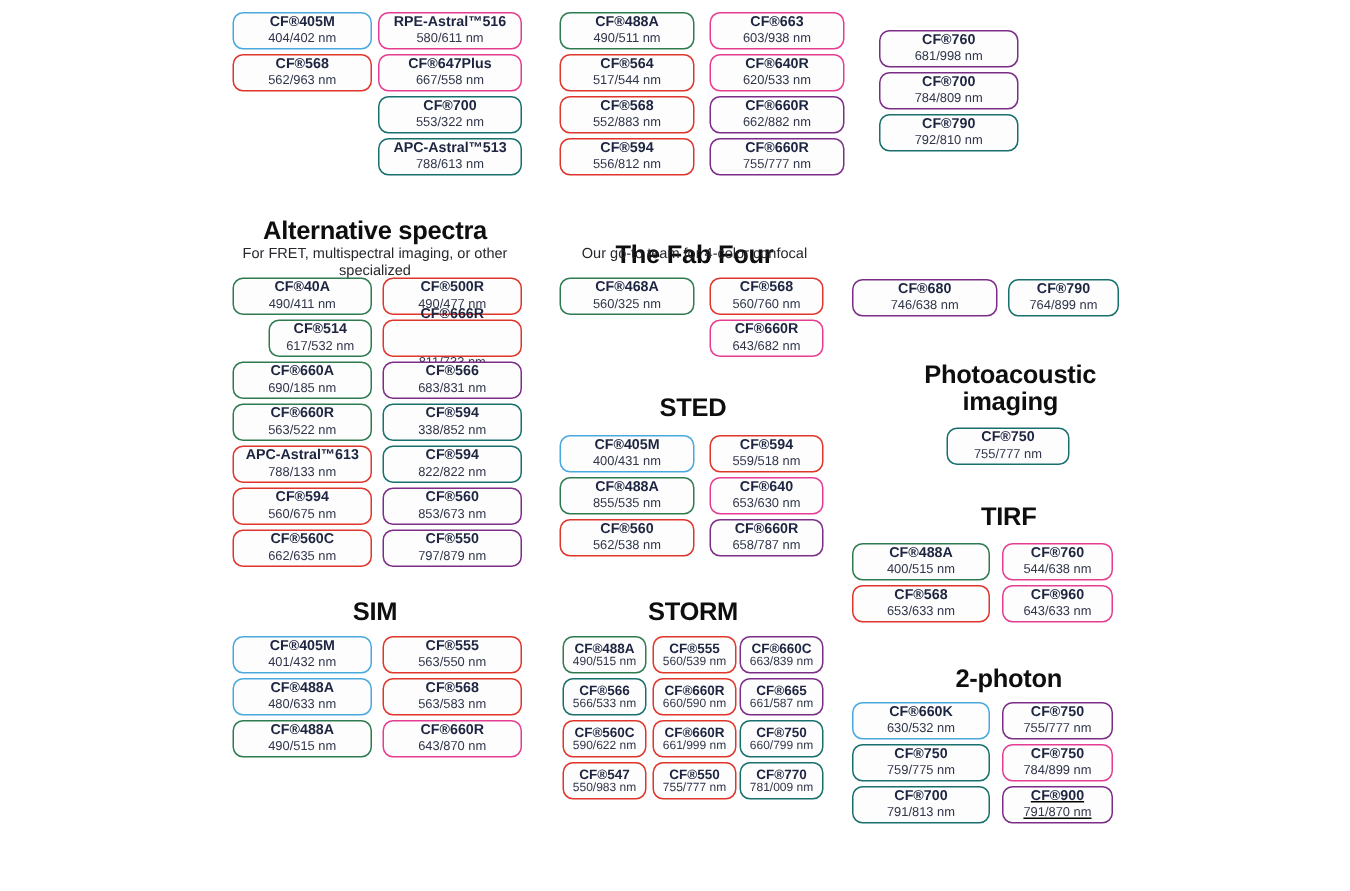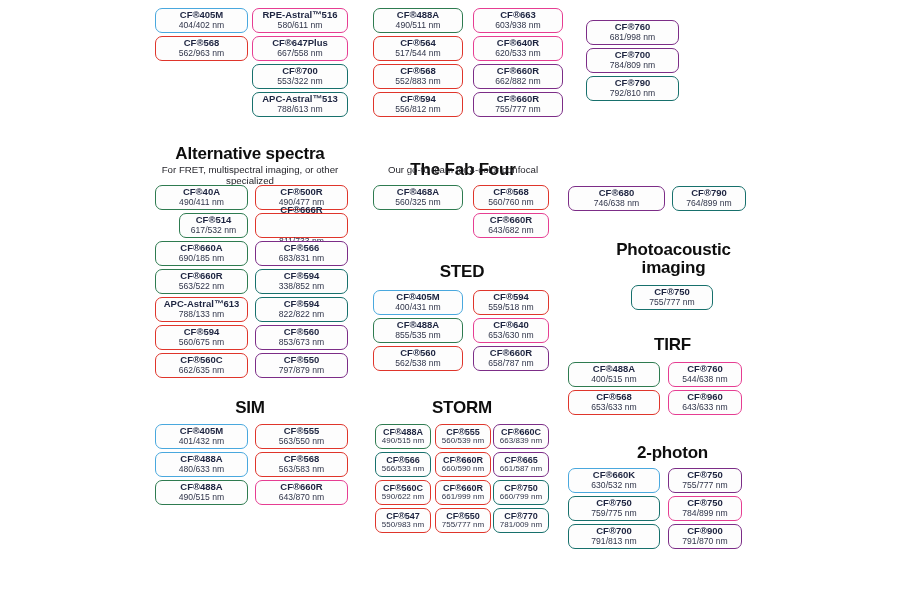--- a/index.html
+++ b/index.html
@@ -364,17 +364,17 @@
   </div>
 <div class="col" style="left:668px;top:468px;width:74px">
     <div class="dye-box" style="border-color: rgb(124, 45, 135);">
       <div class="dye-name">CF®750</div>
       <div class="dye-range">755/777 nm</div>
     </div>
     <div class="dye-box" style="border-color: rgb(230, 61, 146);">
       <div class="dye-name">CF®750</div>
       <div class="dye-range">784/899 nm</div>
     </div>
-    <div class="dye-box" style="border-color: rgb(124, 45, 135);">
+    <div class="dye-box" style="border-color: rgb(124, 45, 135); text-decoration: underline;">
       <div class="dye-name">CF®900</div>
       <div class="dye-range">791/870 nm</div>
     </div>
   </div>
 
 </body></html>

